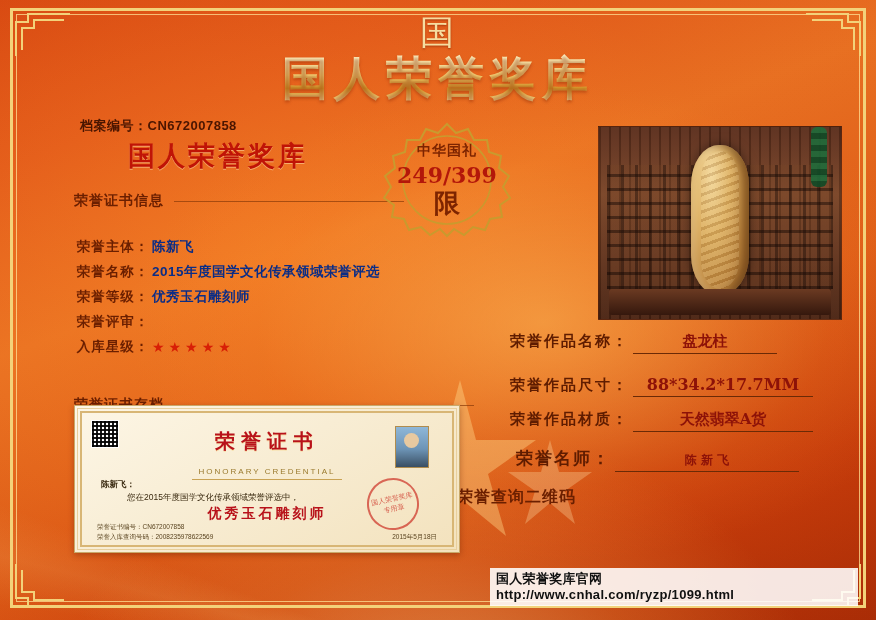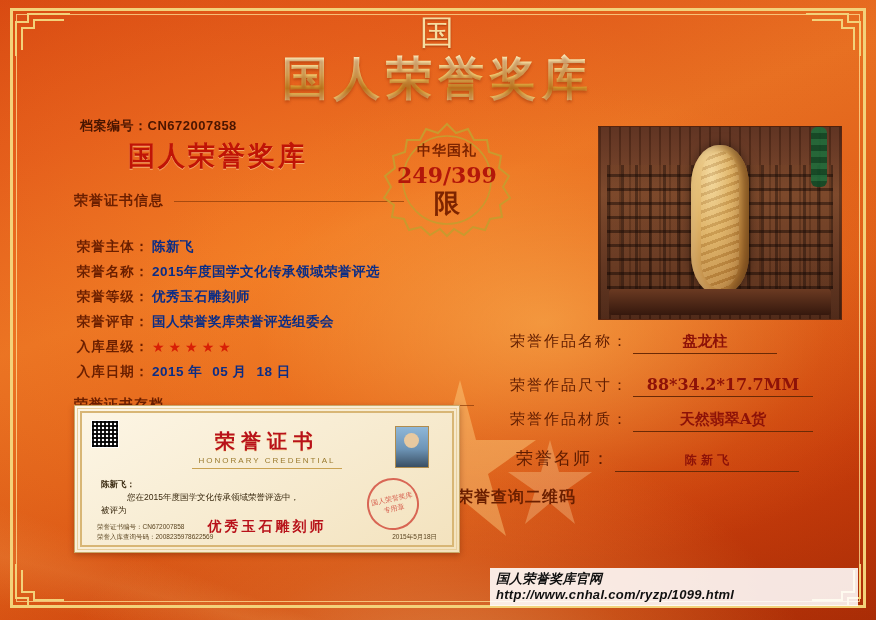--- a/index.html
+++ b/index.html
@@ -283,21 +283,21 @@
   }
 
   
   .field {
     position: absolute;
     font-size: 15px;
     color: #5a1a00;
     white-space: nowrap;
   }
   .field-label {
-    font-weight: normal;
+    font-weight: bold;
     letter-spacing: 2px;
     color: #5f1c00;
   }
   .field-value {
     display: inline-block;
     color: #8d1208;
     font-weight: bold;
     font-family: "DejaVu Serif", "Liberation Serif", serif;
     text-align: center;
     border-bottom: 1.5px solid #6b2a06;
@@ -351,21 +351,21 @@
     font-size: 20px;
     font-weight: bold;
     letter-spacing: 6px;
     color: #b8121a;
     text-shadow: 0 1px 0 #f7dfa8;
   }
   .cert-title .t2 {
     font-size: 8px;
     letter-spacing: 2px;
     color: #9a7a2e;
-    margin-top: 1px;
+    margin-top: 12px;
   }
   .cert-title .t2-rule {
     width: 150px; height: 1px;
     background: #c9a253;
     margin: 3px auto 0 auto;
   }
   .cert-photo {
     position: absolute;
     right: 30px; top: 20px;
     width: 32px; height: 40px;
@@ -432,21 +432,20 @@
     position: absolute;
     left: 490px; bottom: 14px;
     right: 18px;
     background: rgba(255,255,255,0.88);
     padding: 3px 6px;
     font-size: 13px;
     font-weight: bold;
     color: #101010;
     line-height: 16px;
     letter-spacing: 0.3px;
-    font-style: italic;
   }
 </style>
 </head>
 <body>
 
 <div id="page">
 
   <div class="rays"></div>
   <div class="glow-bottom"></div>
 
@@ -512,31 +511,24 @@
     <div class="info-row">
       <div class="info-label">荣誉名称：</div>
       <div class="info-value">2015年度国学文化传承领域荣誉评选</div>
     </div>
     <div class="info-row">
       <div class="info-label">荣誉等级：</div>
       <div class="info-value">优秀玉石雕刻师</div>
     </div>
     <div class="info-row">
       <div class="info-label">荣誉评审：</div>
-      <div class="info-value">国人荣誉奖库荣誉评选组委会</div>
     </div>
     <div class="info-row">
       <div class="info-label">入库星级：</div>
       <div class="stars">★★★★★</div>
-    </div>
-    <div class="info-row">
-      <div class="info-label">入库日期：</div>
-      <div class="info-value date-value">
-        <span>2015 年</span><span>05 月</span><span>18 日</span>
-      </div>
     </div>
   </div>
 
   <div class="badge">
     <svg width="150" height="120" viewBox="0 0 150 120">
       <g fill="none" stroke="#c99a2e" stroke-width="2">
         <path d="M75 4
                  L84 13 L96 9 L102 20 L115 20 L117 32 L129 36 L127 48 L137 56 L131 67 L138 78 L128 85 L130 97
                  L118 99 L113 110 L101 107 L92 115 L82 109 L75 116 L68 109 L58 115 L49 107 L37 110 L32 99
                  L20 97 L22 85 L12 78 L19 67 L13 56 L23 48 L21 36 L33 32 L35 20 L48 20 L54 9 L66 13 Z"></path>
@@ -582,21 +574,20 @@
     <div class="cert-qr"></div>
     <div class="cert-title">
       <div class="t1">荣誉证书</div>
       <div class="t2">HONORARY CREDENTIAL</div>
       <div class="t2-rule"></div>
     </div>
     <div class="cert-photo"></div>
     <div class="cert-body">
       <div class="name">陈新飞：</div>
       <div class="indent">您在2015年度国学文化传承领域荣誉评选中，</div>
-      <div>被评为</div>
       <div class="cert-award">优秀玉石雕刻师</div>
     </div>
     <div class="cert-seal">国人荣誉奖库专用章</div>
     <div class="cert-foot">
       <div>荣誉证书编号：CN672007858</div>
       <div>荣誉入库查询号码：2008235978622569</div>
     </div>
     <div class="cert-date">2015年5月18日</div>
   </div>
 

